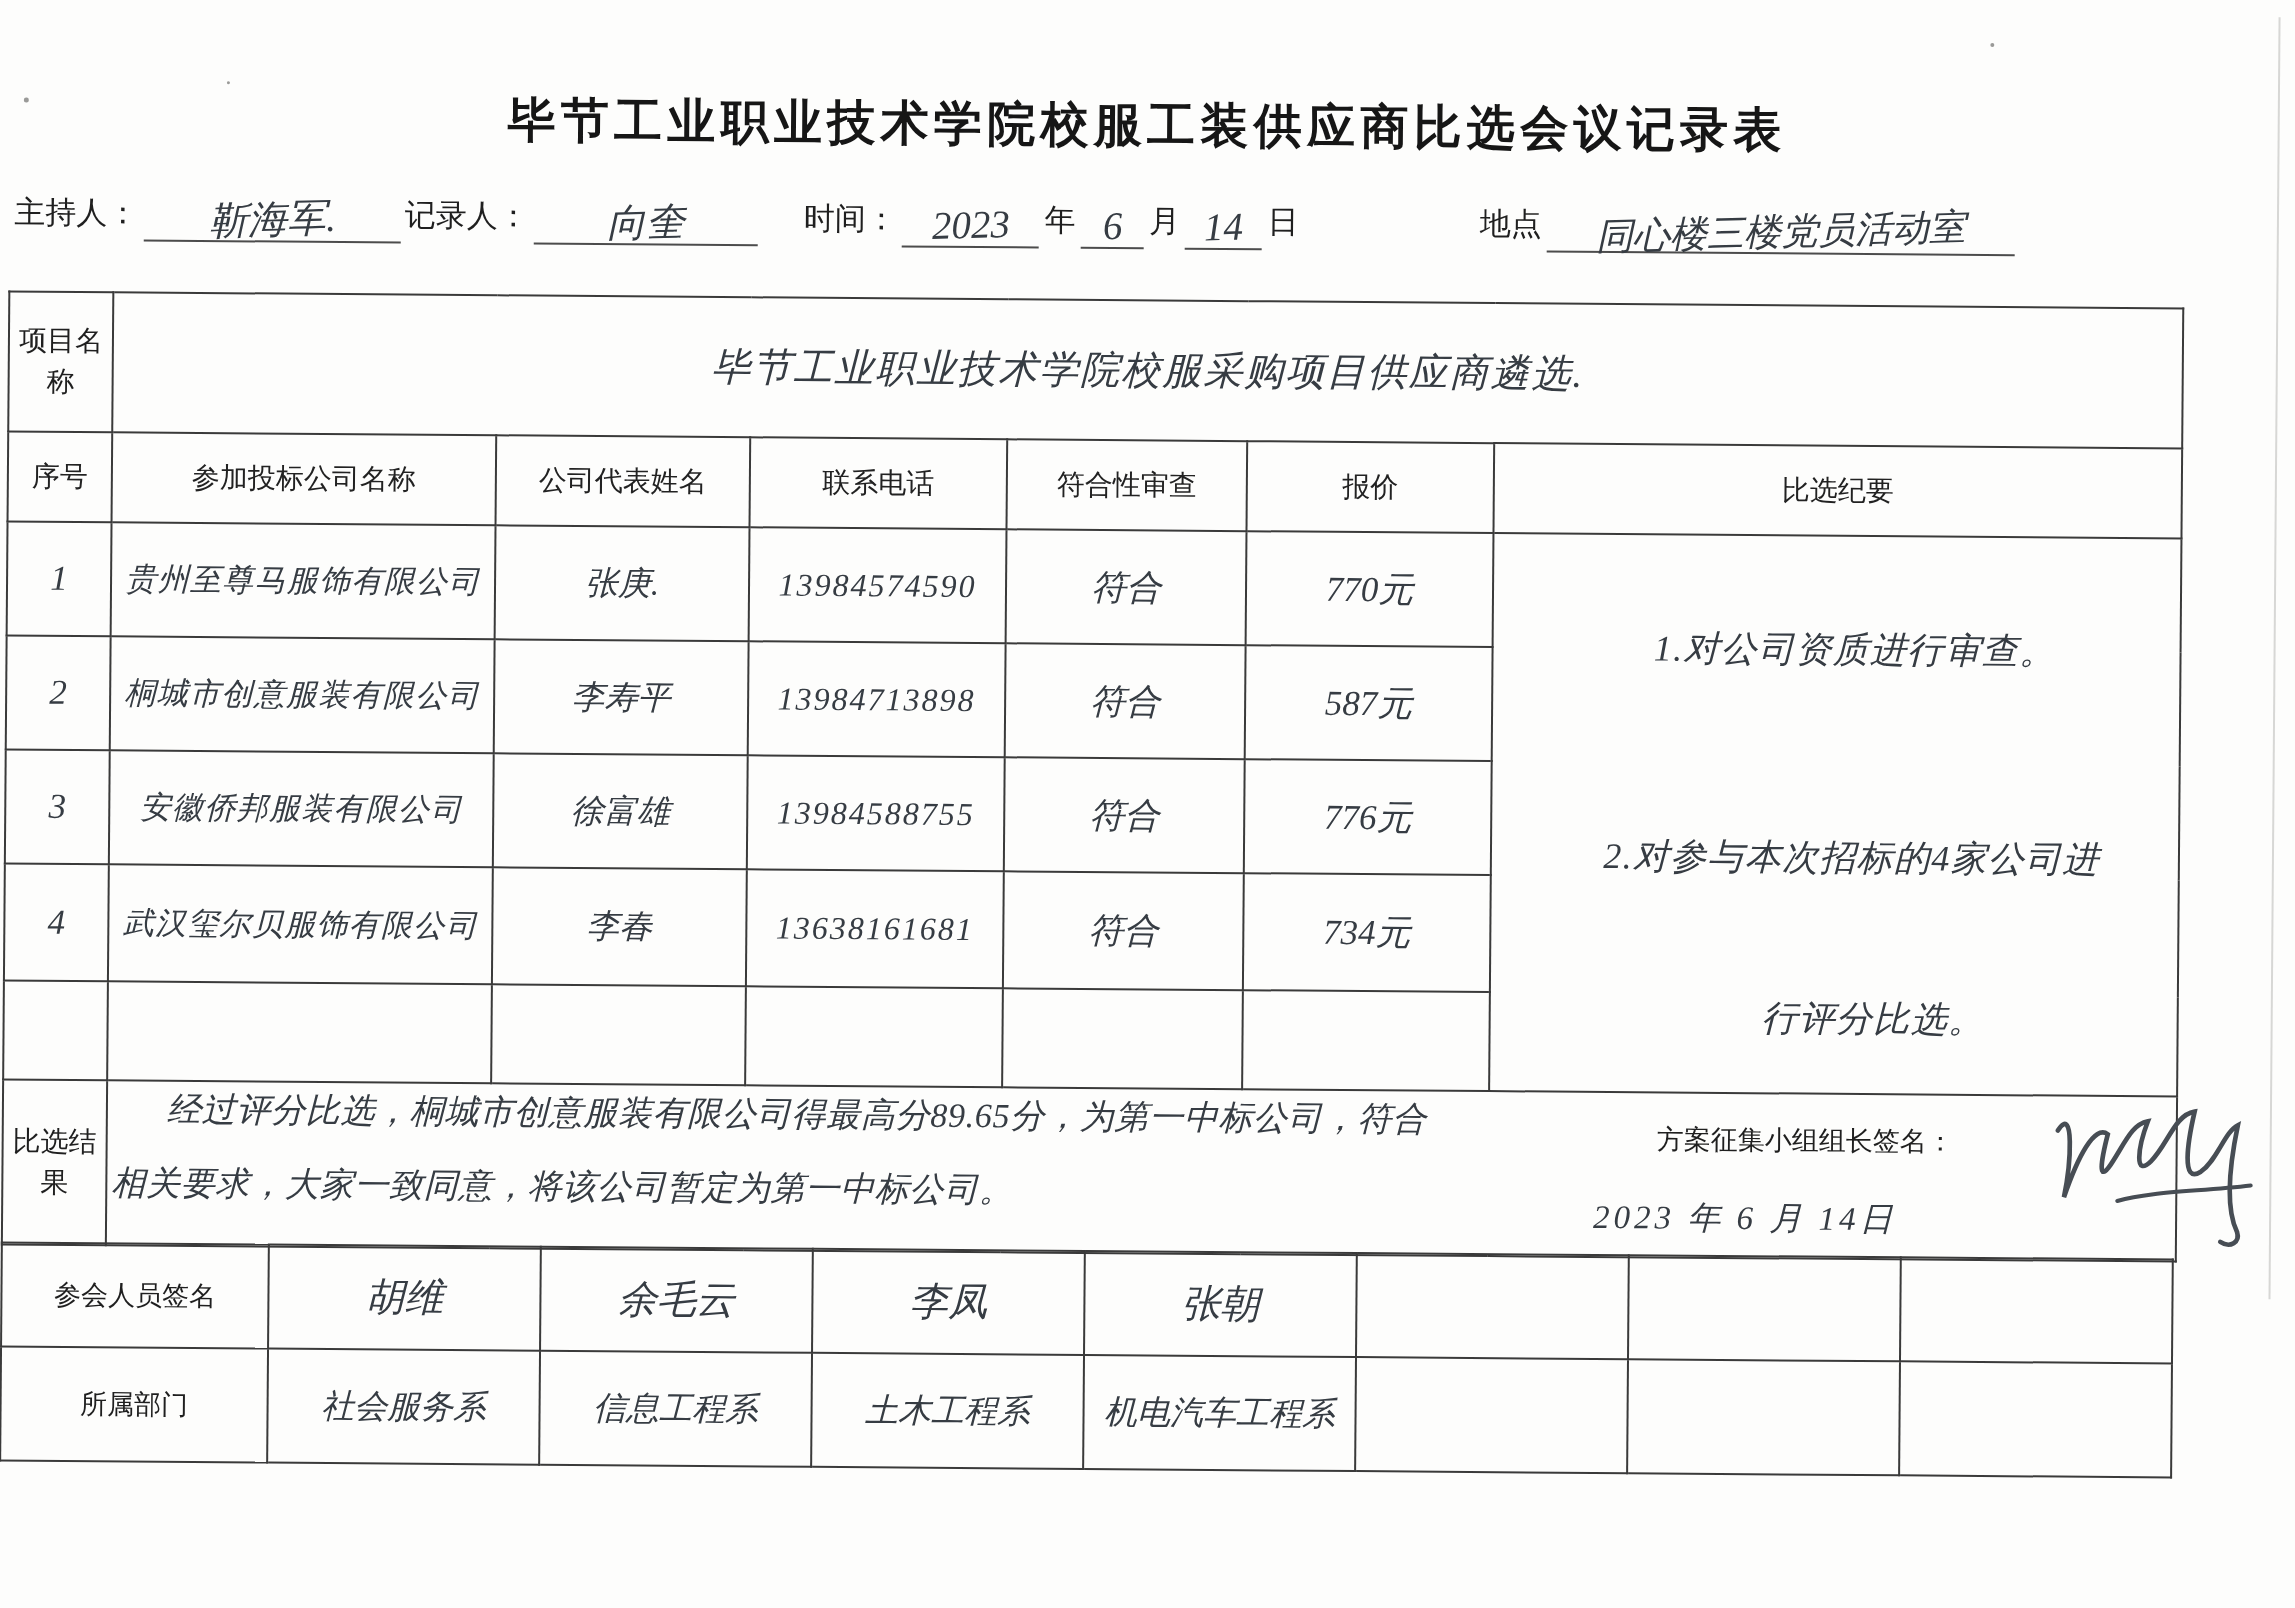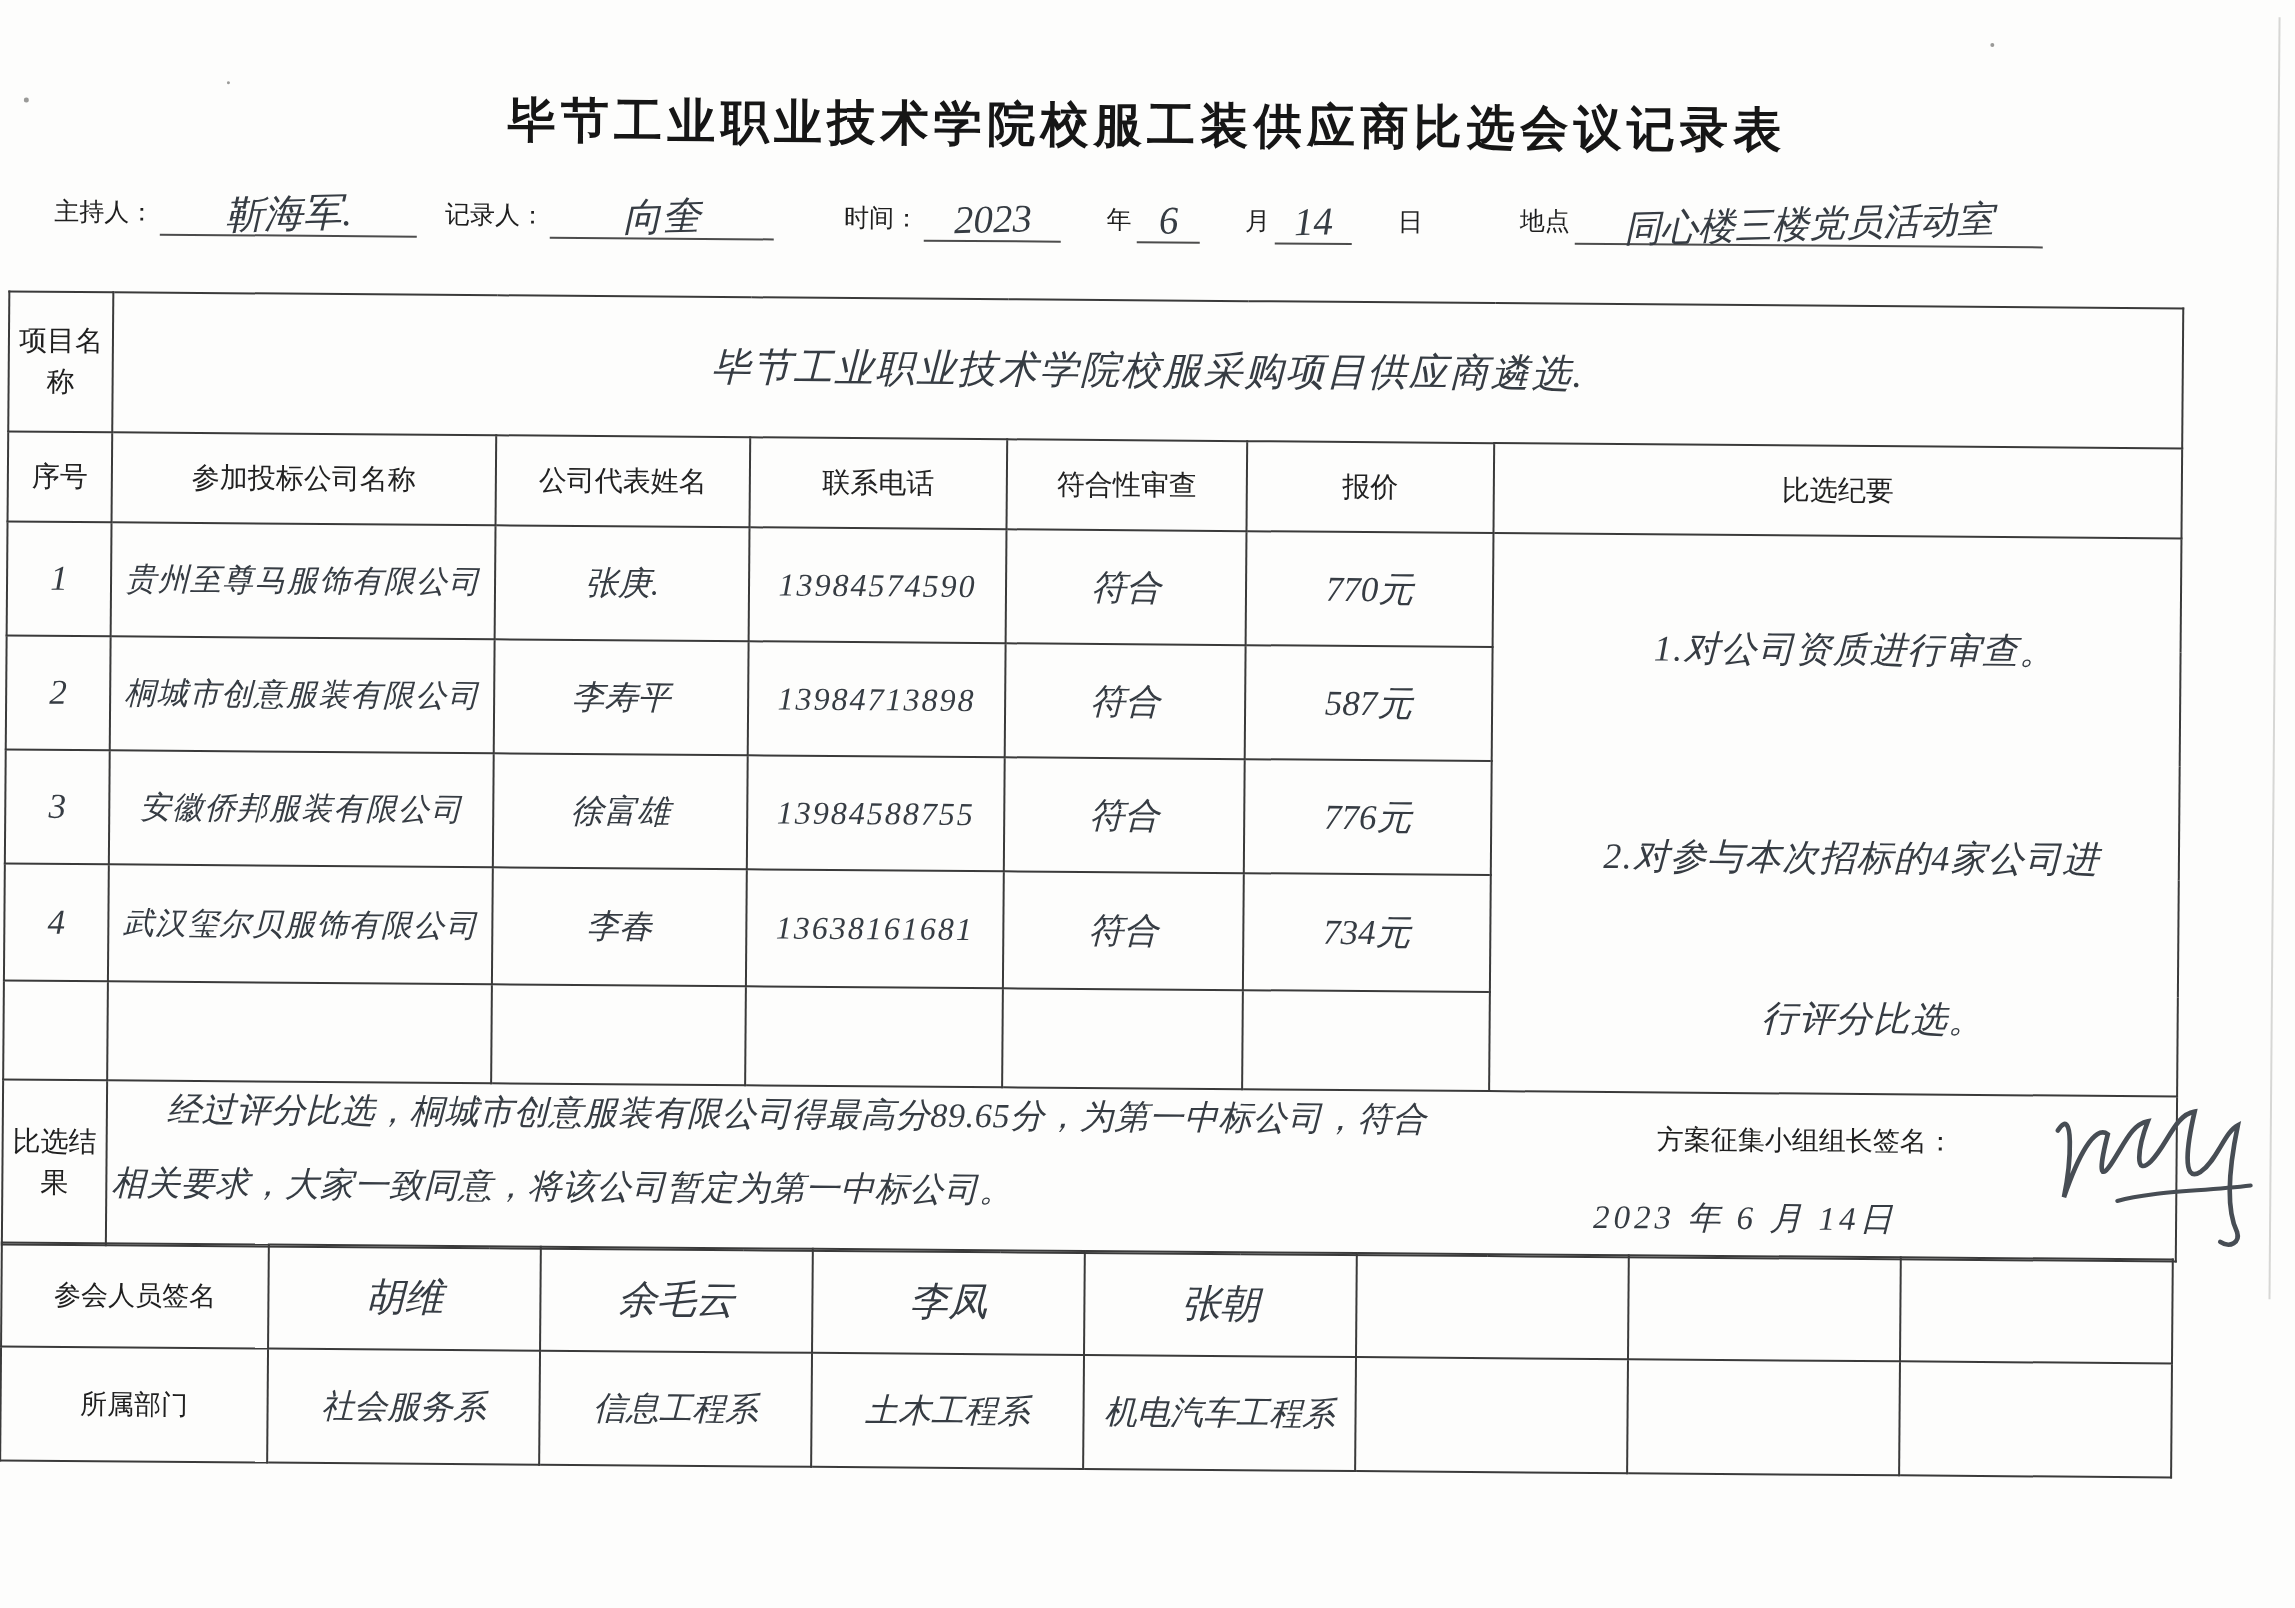--- a/index.html
+++ b/index.html
@@ -6,21 +6,21 @@
   .page{position:relative;width:2295px;height:1609px;background:#fdfdfc;overflow:hidden;
         font-family:"Liberation Sans",sans-serif;color:#1c1c1c;}
   .sheet{position:absolute;inset:0;transform:rotate(0.45deg);transform-origin:80px 80px;}
   .print{font-family:"Liberation Sans",sans-serif;color:#1f1f1f;}
   .hand{font-family:cursive;font-style:italic;color:#363c43;}
   .title{position:absolute;top:85px;left:0;width:100%;text-align:center;
          font-size:48px;font-weight:700;letter-spacing:5.3px;color:#161616;}
   
   .meta{position:absolute;top:192px;left:0;right:0;height:87px;}
   .mgroup{position:absolute;display:flex;align-items:flex-end;}
-  .mlabel{font-size:25px;padding-bottom:6.7px;white-space:nowrap;margin-left:40px;}
+  .mlabel{font-size:31px;padding-bottom:6.7px;white-space:nowrap;}
   .uline{display:inline-flex;justify-content:center;align-items:flex-end;
          border-bottom:2px solid #4c4c4c;margin:0 5.3px;}
   .hv{display:inline-block;font-size:39px;line-height:1.05;transform:rotate(-2deg);white-space:nowrap;}
   
   table{border-collapse:collapse;table-layout:fixed;}
   .tbl{position:absolute;left:10px;}
   .tbl td{border:2px solid #3a3a3a;text-align:center;vertical-align:middle;
           overflow:visible;padding:0;}
   .main{top:291px;width:2174px;}
   .bottom{top:1242px;width:2170px;}

